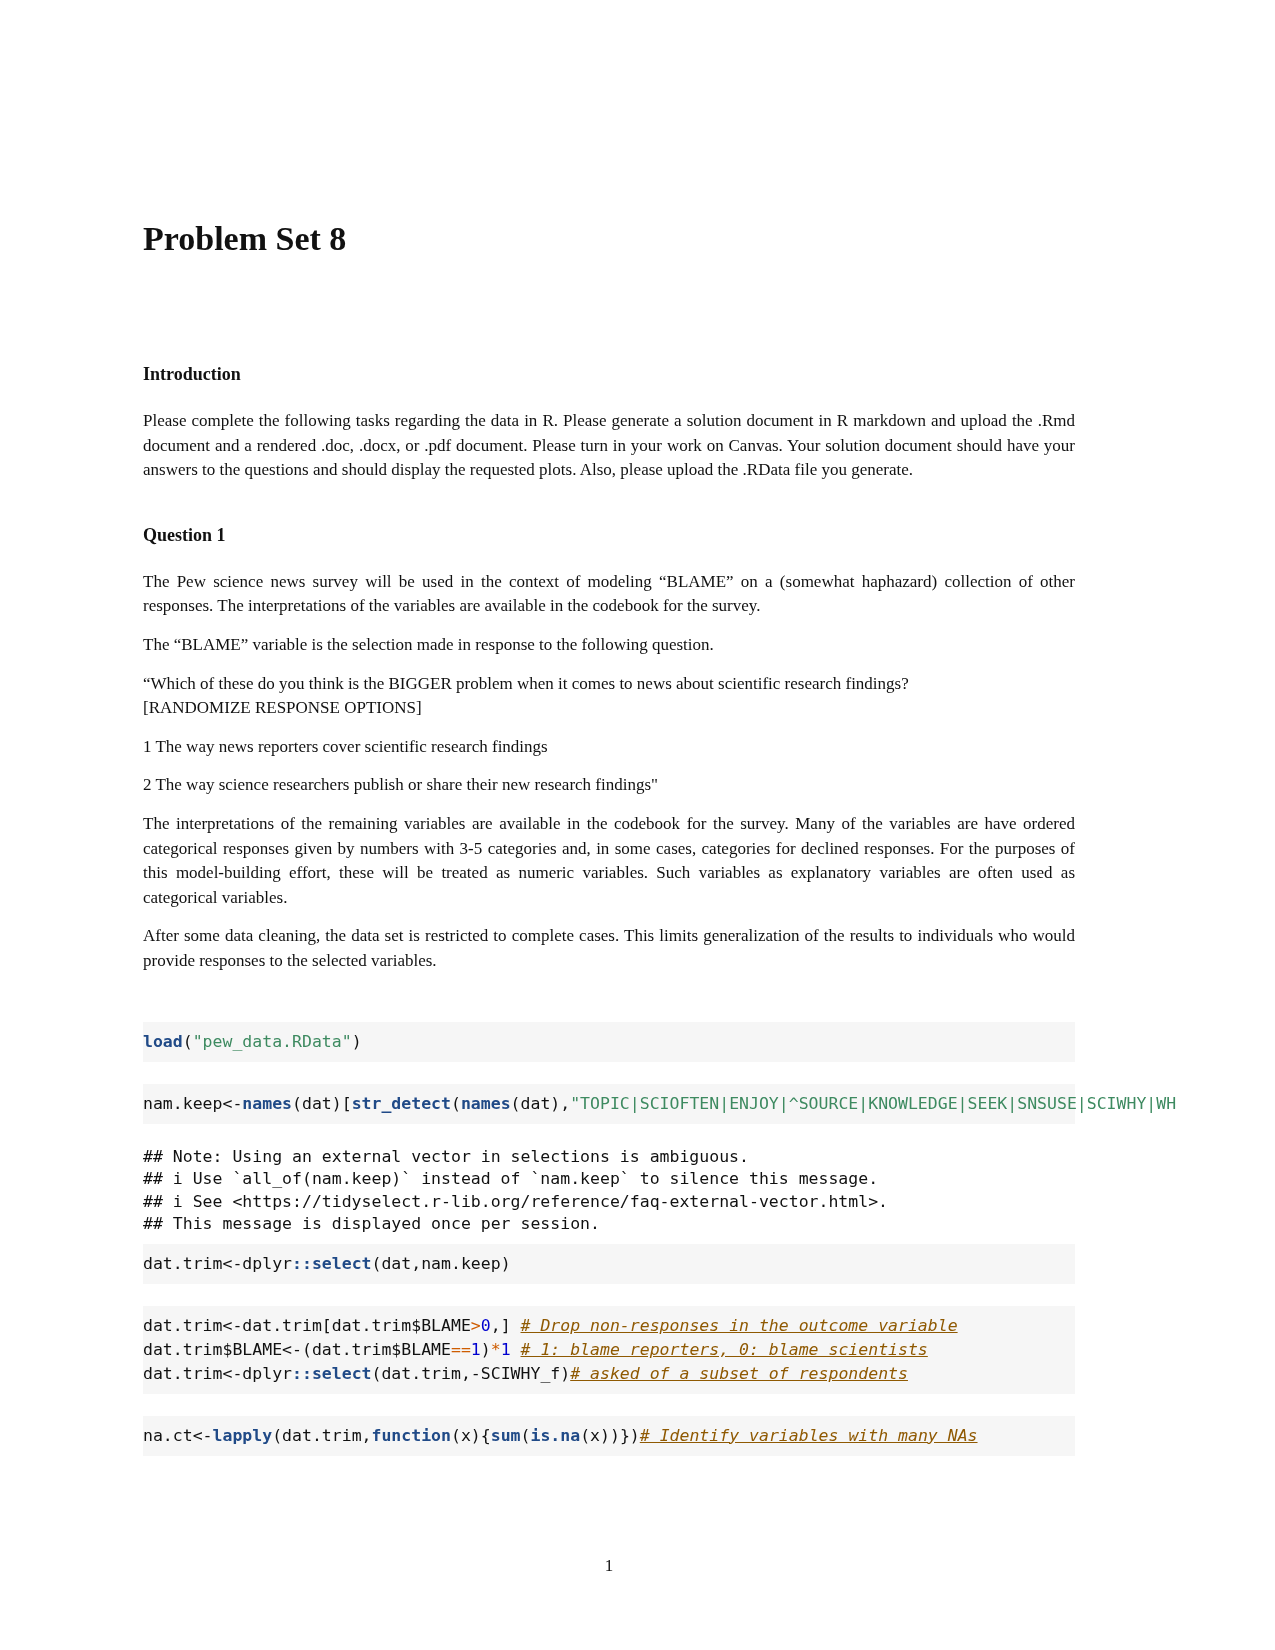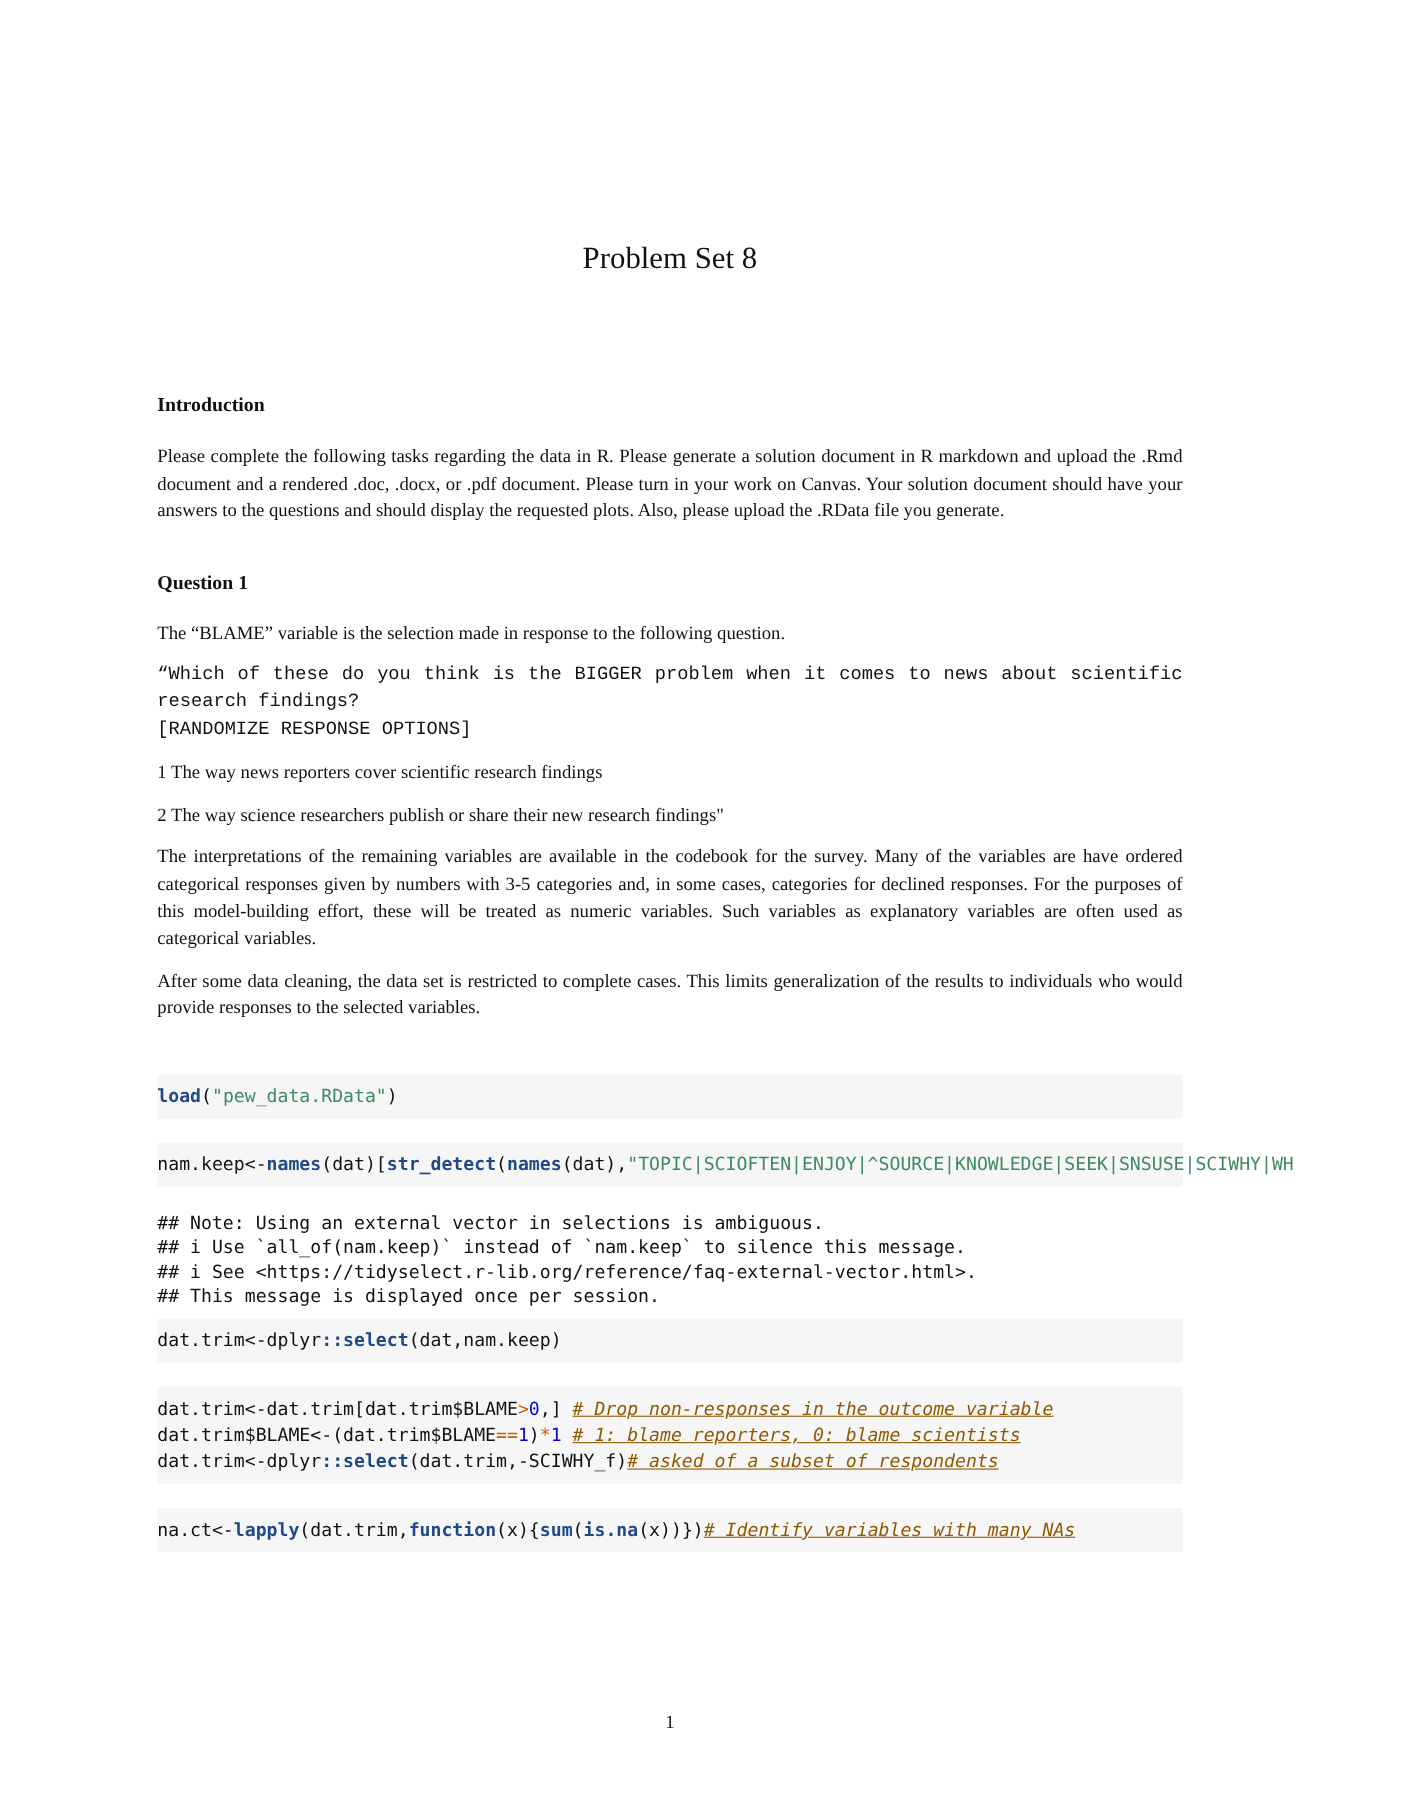--- a/index.html
+++ b/index.html
@@ -8,37 +8,37 @@
     width:1275px;height:1650px;
     box-sizing:border-box;
     padding:220px 200px 0 143px;
     background:#ffffff;
     overflow:hidden;
     font-family:"Liberation Serif", serif;
     color:#111111;
   }
   h1.title{
     margin:0;
-    font-size:28px;
-    font-weight:normal;
-    text-align:center;
+    font-size:34px;
+    font-weight:bold;
+    text-align:left;
   }
   h2.section{
     font-size:18px;
     font-weight:bold;
     margin:42px 0 24px 0;
   }
   h2.section.first{margin-top:106px;}
   p.body{
     font-size:17px;
     line-height:24.6px;
     text-align:justify;
     margin:0 0 14px 0;
   }
-  p.prewrap{white-space:pre-line;font-family:Liberation Mono, monospace;}
+  p.prewrap{white-space:pre-line;}
   .code-area{margin-top:48px;}
   pre.code{
     font-family:"DejaVu Sans Mono", monospace;
     font-size:16.5px;
     line-height:24px;
     white-space:pre;
     overflow:visible;
     color:#111111;
   }
   pre.shaded{
@@ -72,20 +72,21 @@
 <body>
 
 <div class="page">
 
   <h1 class="title">Problem Set 8</h1>
 
   <h2 class="section first">Introduction</h2>
   <p class="body">Please complete the following tasks regarding the data in R. Please generate a solution document in R markdown and upload the .Rmd document and a rendered .doc, .docx, or .pdf document. Please turn in your work on Canvas. Your solution document should have your answers to the questions and should display the requested plots. Also, please upload the .RData file you generate.</p>
 
   <h2 class="section">Question 1</h2>
+  <p class="body">The Pew science news survey will be used in the context of modeling “BLAME” on a (somewhat haphazard) collection of other responses. The interpretations of the variables are available in the codebook for the survey.</p>
   <p class="body">The “BLAME” variable is the selection made in response to the following question.</p>
   <p class="body prewrap">“Which of these do you think is the BIGGER problem when it comes to news about scientific research findings?
 [RANDOMIZE RESPONSE OPTIONS]</p>
   <p class="body">1 The way news reporters cover scientific research findings</p>
   <p class="body">2 The way science researchers publish or share their new research findings"</p>
   <p class="body">The interpretations of the remaining variables are available in the codebook for the survey. Many of the variables are have ordered categorical responses given by numbers with 3-5 categories and, in some cases, categories for declined responses. For the purposes of this model-building effort, these will be treated as numeric variables. Such variables as explanatory variables are often used as categorical variables.</p>
   <p class="body">After some data cleaning, the data set is restricted to complete cases. This limits generalization of the results to individuals who would provide responses to the selected variables.</p>
 
   <div class="code-area">
       <pre class="code shaded"><span class="tok-fu">load</span><span class="tok-pl">(</span><span class="tok-st">"pew_data.RData"</span><span class="tok-pl">)</span></pre>

